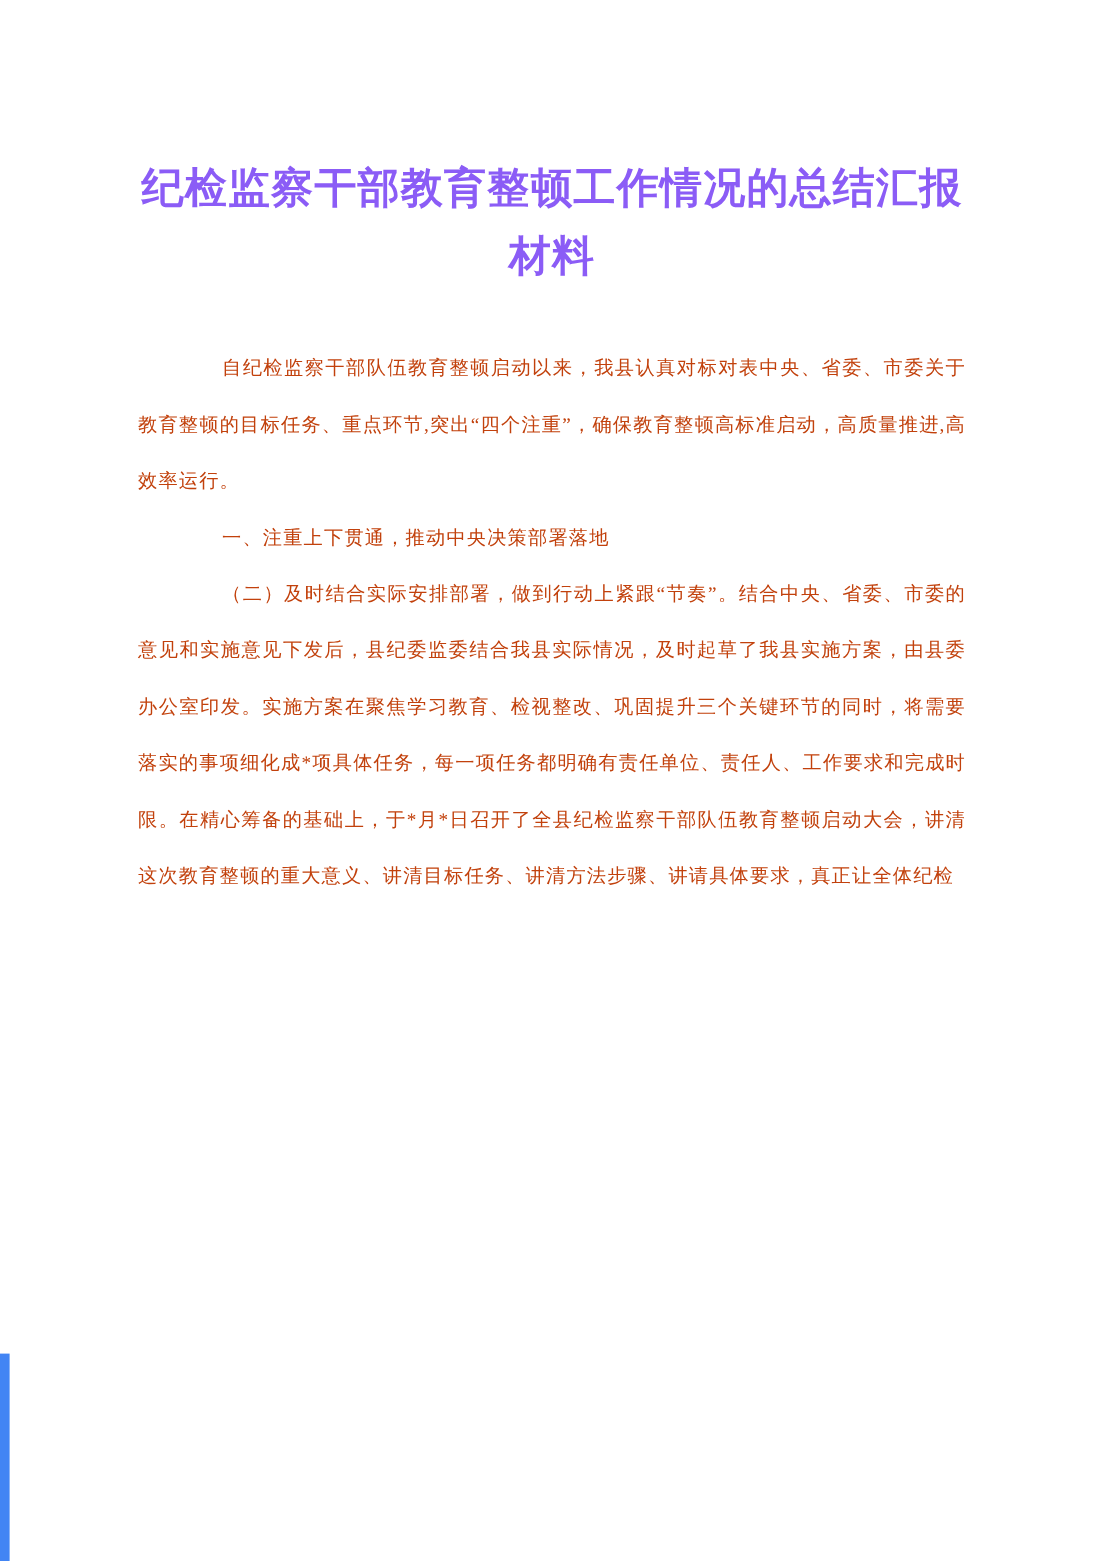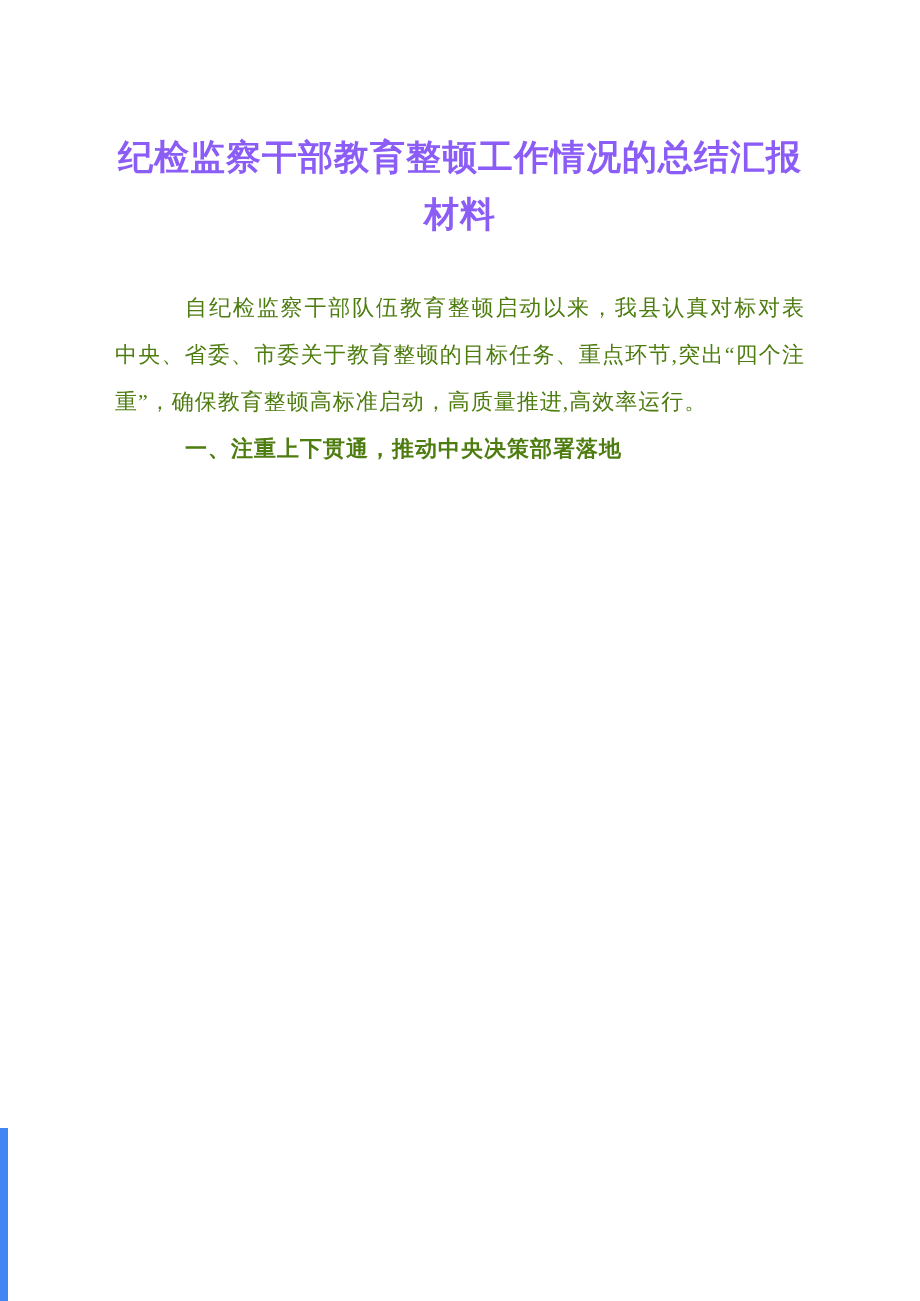--- a/index.html
+++ b/index.html
@@ -33,38 +33,39 @@
     font-family: "Liberation Sans", "DejaVu Sans", sans-serif;
     font-weight: bold;
     font-size: 35px;
     line-height: 57px;
     letter-spacing: 1px;
     text-align: center;
     margin: 0 0 42px 0;
     color: #8b5cf6;
   }
   .para {
-    font-size: 22px;
+    font-size: 16px;
     line-height: 47px;
     letter-spacing: 1px;
     text-align: justify;
     text-indent: 70px;
     margin: 0;
-    color: #4d7c0f;
+    color: #c2410c;
   }
   .section-heading {
-    font-weight: bold;
+    font-weight: normal;
   }
 </style>
 </head>
 <body>
 
 <div class="left-scrollbar"></div>
 
 <div class="content">
   <h1 class="doc-title">纪检监察干部教育整顿工作情况的总结汇报材料</h1>
 
   <p class="para">自纪检监察干部队伍教育整顿启动以来，我县认真对标对表中央、省委、市委关于教育整顿的目标任务、重点环节,突出“四个注重”，确保教育整顿高标准启动，高质量推进,高效率运行。</p>
 
   <p class="para section-heading">一、注重上下贯通，推动中央决策部署落地</p>
 
 
+  <p class="para">（二）及时结合实际安排部署，做到行动上紧跟“节奏”。结合中央、省委、市委的意见和实施意见下发后，县纪委监委结合我县实际情况，及时起草了我县实施方案，由县委办公室印发。实施方案在聚焦学习教育、检视整改、巩固提升三个关键环节的同时，将需要落实的事项细化成*项具体任务，每一项任务都明确有责任单位、责任人、工作要求和完成时限。在精心筹备的基础上，于*月*日召开了全县纪检监察干部队伍教育整顿启动大会，讲清这次教育整顿的重大意义、讲清目标任务、讲清方法步骤、讲请具体要求，真正让全体纪检</p>
 </div>
 
 </body></html>

